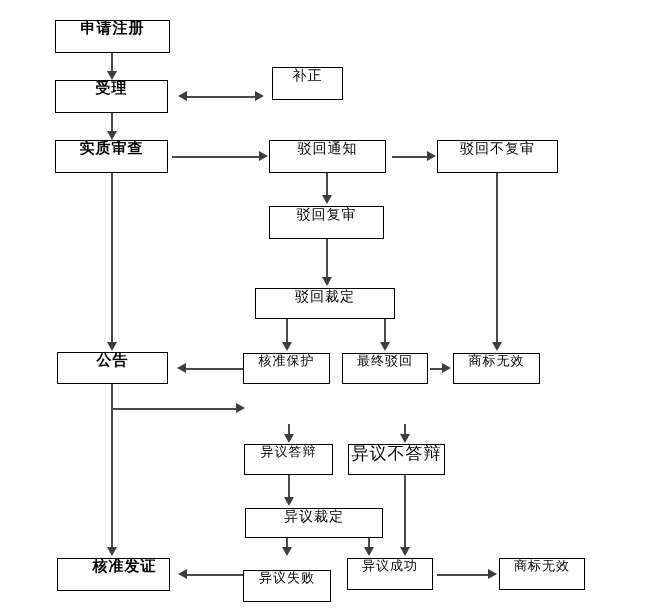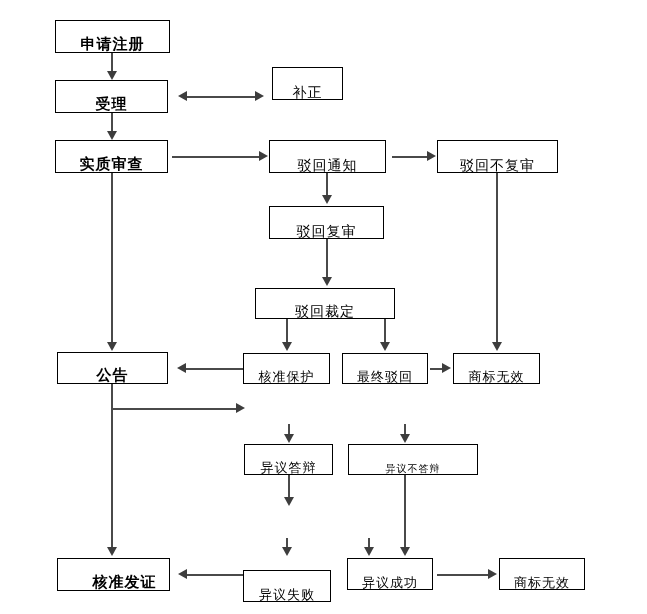--- a/index.html
+++ b/index.html
@@ -17,21 +17,21 @@
     height: 614px;
     background: #ffffff;
     overflow: hidden;
   }
   .node {
     position: absolute;
     box-sizing: border-box;
     border: 1.6px solid #000000;
     background: #ffffff;
     display: flex;
-    align-items: flex-end;
+    align-items: flex-start;
     justify-content: center;
     color: #000000;
     letter-spacing: 1px;
     line-height: 1;
     z-index: 3;
   }
   .node.primary {
     font-weight: bold;
     border-width: 1.8px;
   }
@@ -190,24 +190,27 @@
 
   <div class="node" style="left:453px; top:353px; width:87px; height:31px; font-size:13px;">
     <span class="label">商标无效</span>
   </div>
 
 
   <div class="node" style="left:244px; top:444px; width:89px; height:31px; font-size:13px;">
     <span class="label">异议答辩</span>
   </div>
 
-  <div class="node" style="left:348px; top:444px; width:130px; height:31px; font-size:10px;">
+  <div class="node" style="left:348px; top:444px; width:97px; height:31px; font-size:17px;">
     <span class="label">异议不答辩</span>
   </div>
 
+  <div class="node" style="left:245px; top:508px; width:138px; height:30px; font-size:14px;">
+    <span class="label">异议裁定</span>
+  </div>
 
   <div class="node primary" style="left:57px; top:558px; width:113px; height:33px; font-size:15px;padding-left:22px;">
     <span class="label">核准发证</span>
   </div>
 
   <div class="node" style="left:243px; top:558px; width:88px; height:32px; font-size:13px;margin-top:12px;">
     <span class="label">异议失败</span>
   </div>
 
   <div class="node" style="left:347px; top:558px; width:86px; height:32px; font-size:13px;">

